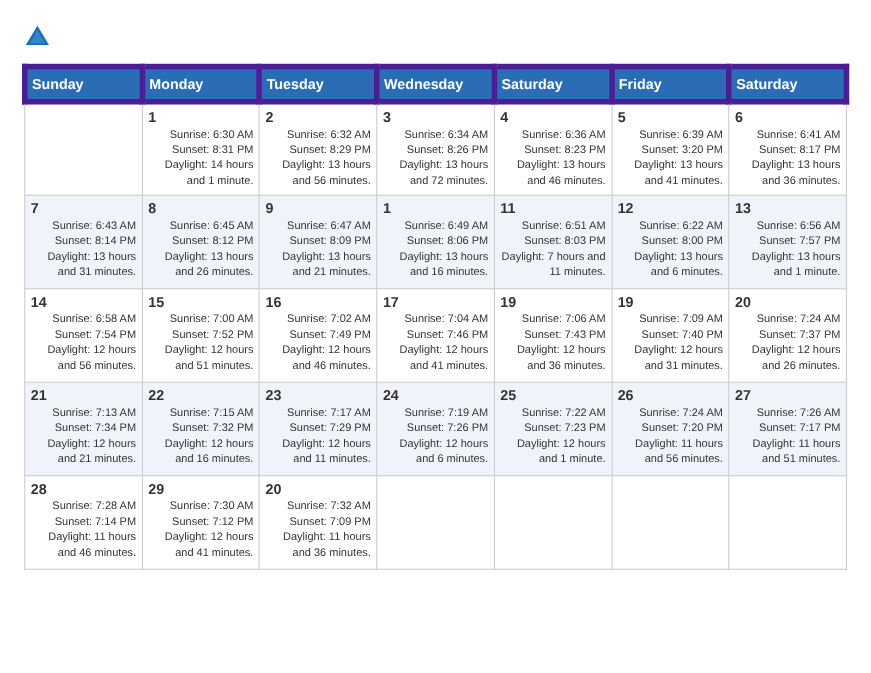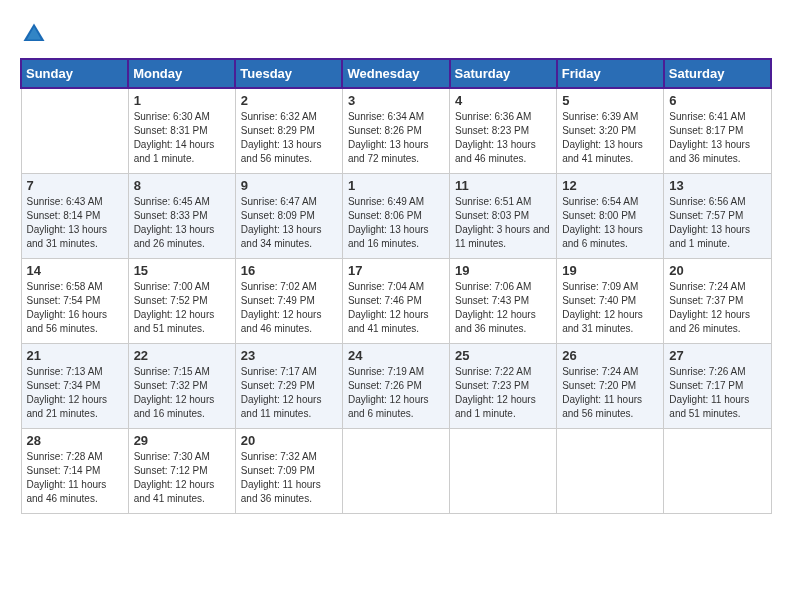--- a/index.html
+++ b/index.html
@@ -50,41 +50,42 @@
       width: 100%;
       border-collapse: collapse;
       table-layout: fixed;
     }
     thead th {
       background-color: #2a6db5;
       color: #fff;
       font-size: 13px;
       padding: 6px 4px;
       text-align: left;
-      border: 2px solid #4c1d95;
+      border: 5px solid #4c1d95;
     }
     td {
       vertical-align: top;
       border: 1px solid #ccc;
       padding: 4px 5px;
       font-size: 10.5px;
       color: #333;
       height: 85px;
     }
     .day-num {
       font-size: 13px;
       font-weight: bold;
       color: #333;
       display: block;
       margin-bottom: 2px;
     }
     .cell-text {
       font-size: 10px;
       color: #333;
       line-height: 1.4;
+      text-align: right;
     }
     .empty-cell {
       background: #f9f9f9;
     }
     tr:nth-child(odd) td {
       background: #fff;
     }
     tr:nth-child(even) td {
       background: #f0f4fa;
     }
@@ -179,72 +180,72 @@
         <div class="cell-text">
           <div>Sunrise: 6:43 AM</div>
           <div>Sunset: 8:14 PM</div>
           <div>Daylight: 13 hours and 31 minutes.</div>
         </div>
       </td>
         <td>
         <span class="day-num">8</span>
         <div class="cell-text">
           <div>Sunrise: 6:45 AM</div>
-          <div>Sunset: 8:33 PM</div>
+          <div>Sunset: 8:12 PM</div>
           <div>Daylight: 13 hours and 26 minutes.</div>
         </div>
       </td>
         <td>
         <span class="day-num">9</span>
         <div class="cell-text">
           <div>Sunrise: 6:47 AM</div>
           <div>Sunset: 8:09 PM</div>
-          <div>Daylight: 13 hours and 34 minutes.</div>
+          <div>Daylight: 13 hours and 21 minutes.</div>
         </div>
       </td>
         <td>
         <span class="day-num">1</span>
         <div class="cell-text">
           <div>Sunrise: 6:49 AM</div>
           <div>Sunset: 8:06 PM</div>
           <div>Daylight: 13 hours and 16 minutes.</div>
         </div>
       </td>
         <td>
         <span class="day-num">11</span>
         <div class="cell-text">
           <div>Sunrise: 6:51 AM</div>
           <div>Sunset: 8:03 PM</div>
-          <div>Daylight: 3 hours and 11 minutes.</div>
+          <div>Daylight: 7 hours and 11 minutes.</div>
         </div>
       </td>
         <td>
         <span class="day-num">12</span>
         <div class="cell-text">
-          <div>Sunrise: 6:54 AM</div>
+          <div>Sunrise: 6:22 AM</div>
           <div>Sunset: 8:00 PM</div>
           <div>Daylight: 13 hours and 6 minutes.</div>
         </div>
       </td>
         <td>
         <span class="day-num">13</span>
         <div class="cell-text">
           <div>Sunrise: 6:56 AM</div>
           <div>Sunset: 7:57 PM</div>
           <div>Daylight: 13 hours and 1 minute.</div>
         </div>
       </td>
       </tr>
       <tr>
         <td>
         <span class="day-num">14</span>
         <div class="cell-text">
           <div>Sunrise: 6:58 AM</div>
           <div>Sunset: 7:54 PM</div>
-          <div>Daylight: 16 hours and 56 minutes.</div>
+          <div>Daylight: 12 hours and 56 minutes.</div>
         </div>
       </td>
         <td>
         <span class="day-num">15</span>
         <div class="cell-text">
           <div>Sunrise: 7:00 AM</div>
           <div>Sunset: 7:52 PM</div>
           <div>Daylight: 12 hours and 51 minutes.</div>
         </div>
       </td>

